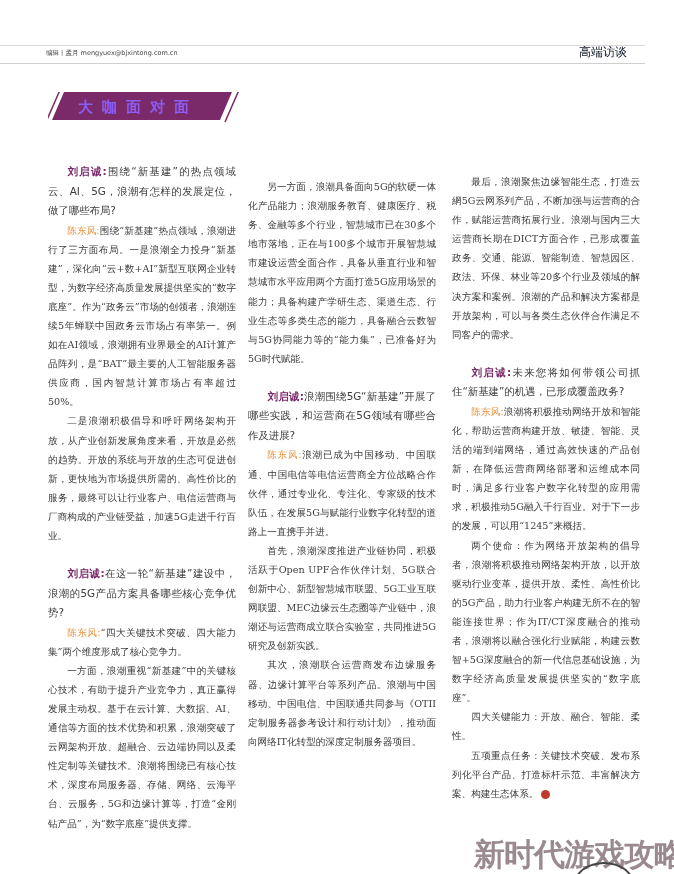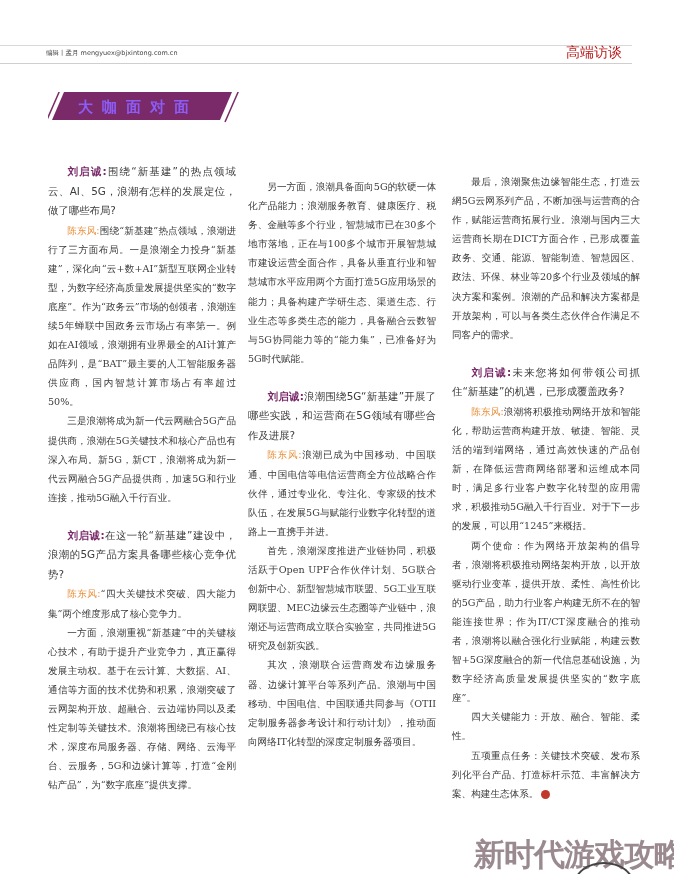--- a/index.html
+++ b/index.html
@@ -2,29 +2,29 @@
 <html><head>
 <meta charset="utf-8">
 <style>
   html, body { margin: 0; padding: 0; }
   body {
     width: 674px; height: 874px; background: #ffffff; position: relative; overflow: hidden;
     font-family: "DejaVu Serif", "Liberation Serif", serif; color: #3a3a3a;
   }
   .header-bar {
     position: absolute; left: 0; top: 45px; width: 632px; height: 17px;
-    border-top: 1px solid #d8d8d8; border-bottom: 1px solid #cfcfcf;
+    border-top: 1px solid #d8d8d8; border-bottom: 1px solid #cfcfcf; padding-left: 13px;
   }
   .editor {
     position: absolute; left: 46px; top: 3px; font-family: "DejaVu Sans", sans-serif;
     font-size: 6.5px; color: #444; white-space: nowrap;
   }
   .section-title {
-    position: absolute; right: 10px; top: -2px; font-family: "DejaVu Sans", sans-serif;
-    font-size: 14px; color: #b91c1c; white-space: nowrap;
+    position: absolute; right: 18px; top: -2px; font-family: "DejaVu Sans", sans-serif;
+    font-size: 12px; color: #0f172a; white-space: nowrap;
   }
   .banner { position: absolute; left: 48px; top: 92px; width: 196px; height: 32px; }
   .banner svg { position: absolute; left: 0; top: 0; }
   .banner-text {
     position: absolute; left: 30px; top: 6px; font-family: "DejaVu Sans", sans-serif;
     font-weight: bold; font-size: 15px; color: #8b5cf6; letter-spacing: 9px; white-space: nowrap;
   }
   .col { position: absolute; top: 162px; width: 188px; font-size: 9.6px; line-height: 19.1px; text-align: justify; }
   .col-1 { left: 48px; }
   .col-2 { left: 248px; top: 177px; }
@@ -63,21 +63,21 @@
     <polygon points="16,0 184,0 172,28 4,28" fill="#7a2a68"></polygon>
     <line x1="12" y1="-2" x2="-2" y2="30" stroke="#7a2a68" stroke-width="1.5"></line>
     <line x1="191" y1="-2" x2="177" y2="30" stroke="#7a2a68" stroke-width="1.5"></line>
   </svg>
   <span class="banner-text">大咖面对面</span>
 </div>
 
 <div class="col col-1">
   <p class="q"><span class="name-q">刘启诚:</span><span>围绕“新基建”的热点领域云、AI、5G，浪潮有怎样的发展定位，做了哪些布局?</span></p>
   <p class="p"><span class="name-a">陈东风:</span><span>围绕“新基建”热点领域，浪潮进行了三方面布局。一是浪潮全力投身“新基建”，深化向“云+数+AI”新型互联网企业转型，为数字经济高质量发展提供坚实的“数字底座”。作为“政务云”市场的创领者，浪潮连续5年蝉联中国政务云市场占有率第一。例如在AI领域，浪潮拥有业界最全的AI计算产品阵列，是“BAT”最主要的人工智能服务器供应商，国内智慧计算市场占有率超过50%。</span></p>
-  <p class="p">三是浪潮将成为新一代云网融合5G产品提供商，浪潮在5G关键技术和核心产品也有深入布局。新5G，新CT，浪潮将成为新一代云网融合5G产品提供商，加速5G和行业连接，推动5G融入千行百业。</p>
+  <p class="p">二是浪潮积极倡导和呼吁网络架构开放，从产业创新发展角度来看，开放是必然的趋势。开放的系统与开放的生态可促进创新，更快地为市场提供所需的、高性价比的服务，最终可以让行业客户、电信运营商与厂商构成的产业链受益，加速5G走进千行百业。</p>
   <div class="gap"></div>
   <p class="q"><span class="name-q">刘启诚:</span><span>在这一轮“新基建”建设中，浪潮的5G产品方案具备哪些核心竞争优势?</span></p>
   <p class="p"><span class="name-a">陈东风:</span><span>“四大关键技术突破、四大能力集”两个维度形成了核心竞争力。</span></p>
   <p class="p">一方面，浪潮重视“新基建”中的关键核心技术，有助于提升产业竞争力，真正赢得发展主动权。基于在云计算、大数据、AI、通信等方面的技术优势和积累，浪潮突破了云网架构开放、超融合、云边端协同以及柔性定制等关键技术。浪潮将围绕已有核心技术，深度布局服务器、存储、网络、云海平台、云服务，5G和边缘计算等，打造“金刚钻产品”，为“数字底座”提供支撑。</p>
 </div>
 
 <div class="col col-2">
   <p class="p">另一方面，浪潮具备面向5G的软硬一体化产品能力；浪潮服务教育、健康医疗、税务、金融等多个行业，智慧城市已在30多个地市落地，正在与100多个城市开展智慧城市建设运营全面合作，具备从垂直行业和智慧城市水平应用两个方面打造5G应用场景的能力；具备构建产学研生态、渠道生态、行业生态等多类生态的能力，具备融合云数智与5G协同能力等的“能力集”，已准备好为5G时代赋能。</p>
   <div class="gap"></div>
   <p class="q"><span class="name-q">刘启诚:</span><span>浪潮围绕5G“新基建”开展了哪些实践，和运营商在5G领域有哪些合作及进展?</span></p>

